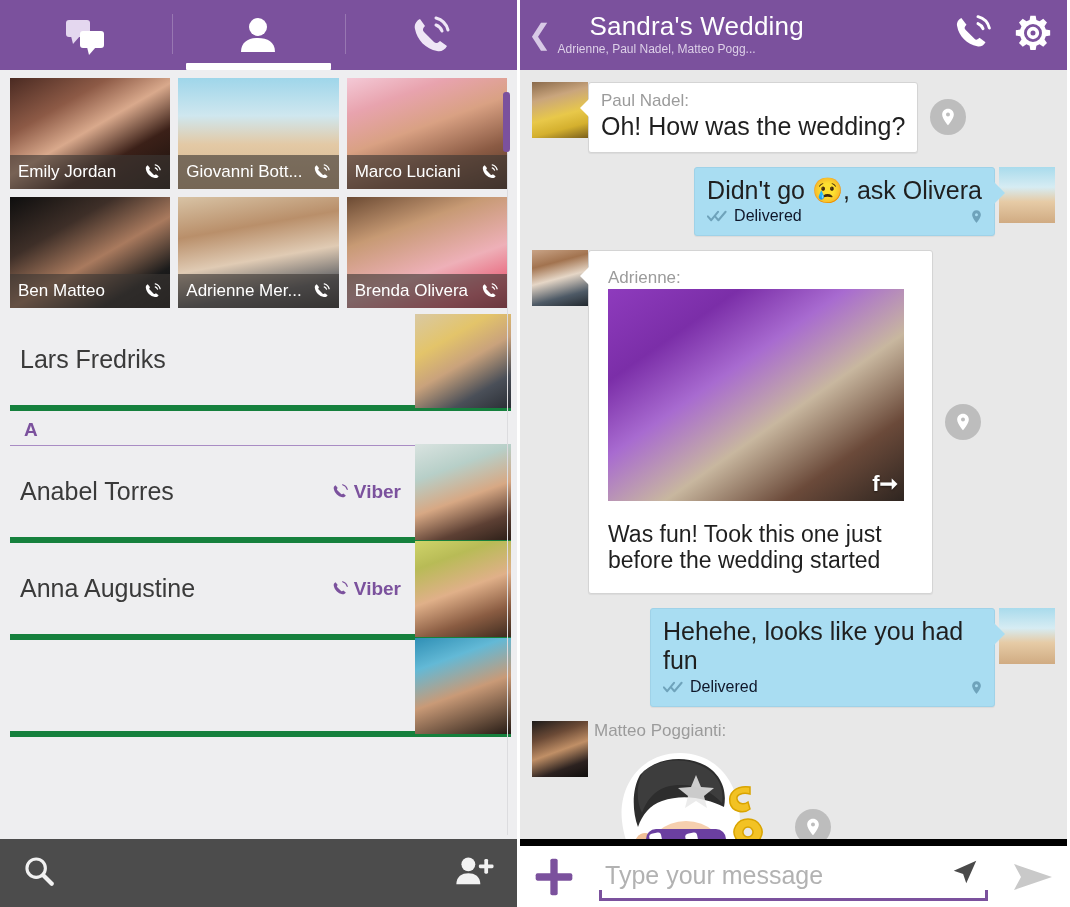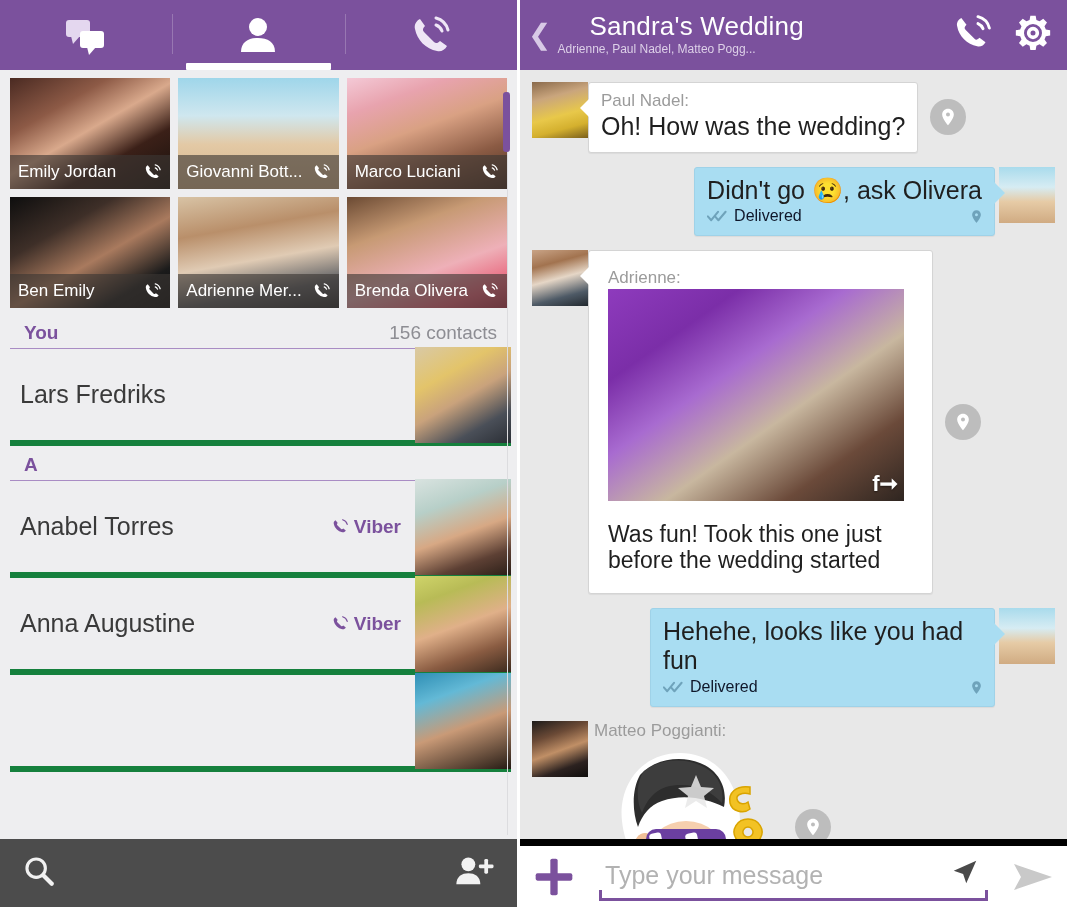--- a/index.html
+++ b/index.html
@@ -274,21 +274,21 @@
                 <path d="M5 3 c-2 1 -3 3 -2.5 5 c1 6 6 11 12 12 c2 .5 4 -.5 5 -2.5 l-3.6 -2.6 c-1 1 -2 1.6 -3 .6 l-5.4 -5.4 c-1 -1 -.4 -2 .6 -3 z"></path>
                 <path d="M15 2.5 a9 9 0 0 1 6.5 6.5" stroke="#fff" stroke-width="1.7" fill="none" stroke-linecap="round"></path>
                 <path d="M15 6.5 a5.5 5.5 0 0 1 3 3" stroke="#fff" stroke-width="1.7" fill="none" stroke-linecap="round"></path>
               </svg>
           </span>
         </div>
       </div>
       <div class="fav-cell">
         <div class="photo p-ben"></div>
         <div class="fav-bar">
-          <span class="nm">Ben Emily</span>
+          <span class="nm">Ben Matteo</span>
           <span class="callico">
             <svg viewBox="0 0 24 24" fill="#fff">
                 <path d="M5 3 c-2 1 -3 3 -2.5 5 c1 6 6 11 12 12 c2 .5 4 -.5 5 -2.5 l-3.6 -2.6 c-1 1 -2 1.6 -3 .6 l-5.4 -5.4 c-1 -1 -.4 -2 .6 -3 z"></path>
                 <path d="M15 2.5 a9 9 0 0 1 6.5 6.5" stroke="#fff" stroke-width="1.7" fill="none" stroke-linecap="round"></path>
                 <path d="M15 6.5 a5.5 5.5 0 0 1 3 3" stroke="#fff" stroke-width="1.7" fill="none" stroke-linecap="round"></path>
               </svg>
           </span>
         </div>
       </div>
       <div class="fav-cell">
@@ -317,24 +317,20 @@
           </span>
         </div>
       </div>
     </div>
 
     <div class="scroll-track"></div>
     <div class="scrollbar"></div>
 
     <div class="contact-list">
 
-      <div class="section-head">
-        <span class="lbl">You</span>
-        <span class="cnt">156 contacts</span>
-      </div>
 
       <div class="contact-row">
         <span class="cname">Lars Fredriks</span>
         <span class="contact-thumb p-lars"></span>
       </div>
 
       <div class="section-head">
         <span class="lbl">A</span>
         <span class="cnt"></span>
       </div>

